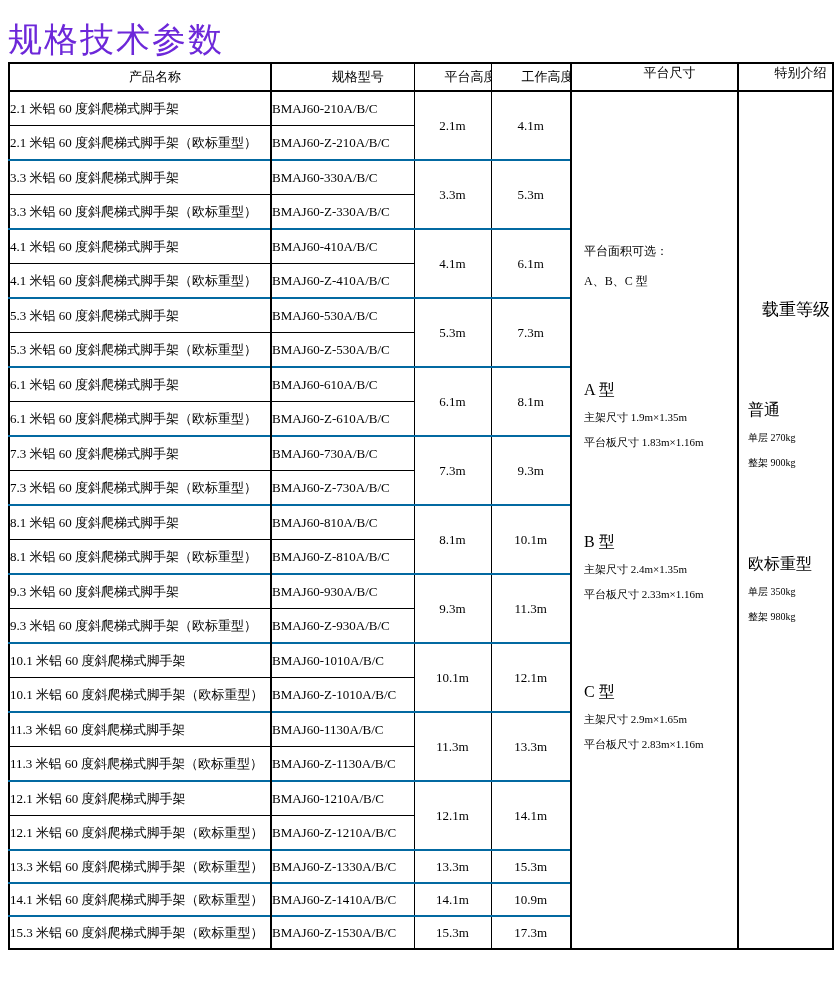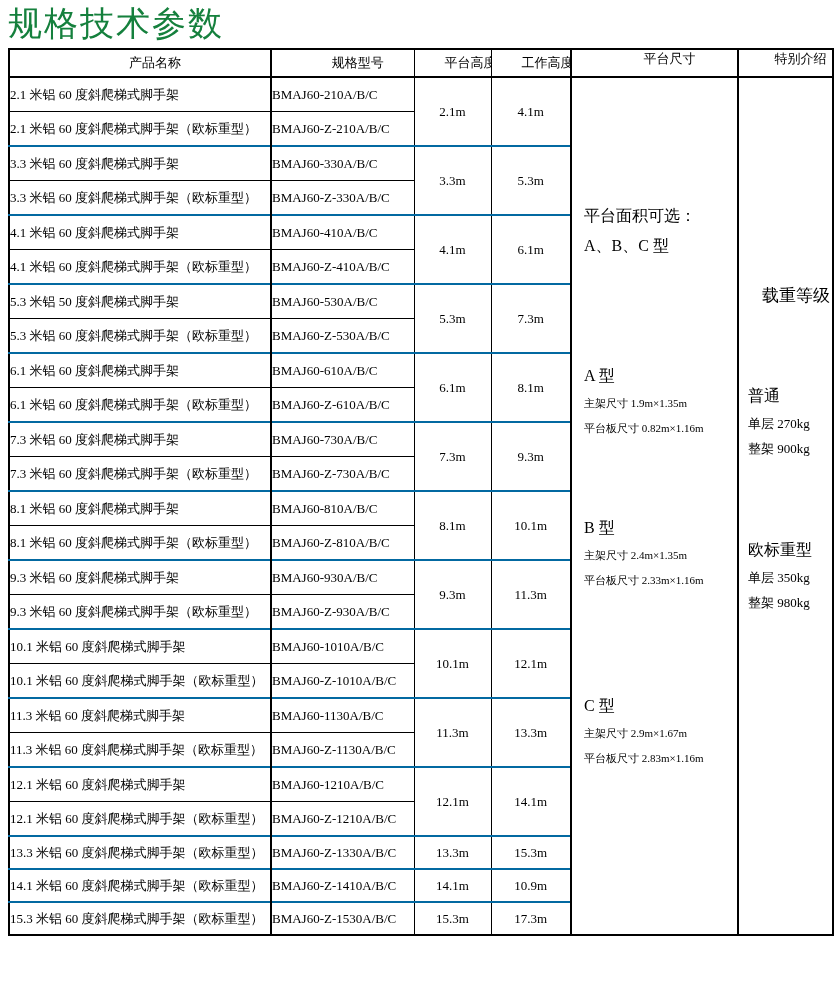--- a/index.html
+++ b/index.html
@@ -5,26 +5,25 @@
   html, body { margin: 0; padding: 0; background: #ffffff; }
   body {
     width: 840px; height: 994px;
     font-family: "Liberation Serif", "DejaVu Serif", serif;
     color: #000000;
     overflow: hidden;
   }
   .page { padding: 2px 8px 0 8px; }
 
   h1.page-title {
-    margin: 2px 0 0 0;
+    margin: 16px 0 0 0;
     font-size: 34px; font-weight: 400;
     line-height: 44px;
-    color: #15803d;
+    color: #6d28d9;
     letter-spacing: 2px;
-    font-family: Liberation Mono, monospace;
   }
   h2.page-subtitle {
     margin: 16px 0 18px 0;
     font-size: 23px; font-weight: 400;
     line-height: 30px;
     color: #2626d8;
   }
 
   table.spec-table {
     border-collapse: collapse;
@@ -46,35 +45,35 @@
   .spec-table tbody tr.group-start td { border-top: 2px solid #0369a1; }
 
   .col-name  { text-align: left; padding-left: 10px; }
   .col-model { text-align: left; padding-left: 10px; border-left: 2px solid #000 !important; }
   th.col-model { border-left: 2px solid #000 !important; }
   .col-num   { text-align: center; }
   .col-size, .col-special { border-left: 2px solid #000 !important; vertical-align: top; position: relative; }
 
   
   .size-intro {
-    position: absolute; left: 12px; top: 123px;
-    font-size: 16px; line-height: 30px; white-space: nowrap;
+    position: absolute; left: 12px; top: 144px;
+    font-size: 12px; line-height: 30px; white-space: nowrap;
   }
   .type-block { position: absolute; left: 12px; white-space: nowrap; }
   .type-label { font-size: 16px; line-height: 20px; margin-bottom: 9px; }
   .type-spec  { font-size: 11px; line-height: 16px; margin-bottom: 9px; }
 
   
   .load-heading {
     position: absolute; left: 23px; top: 206px;
     font-size: 17px; white-space: nowrap;
   }
   .grade-block { position: absolute; left: 9px; white-space: nowrap; }
   .grade-label { font-size: 16px; line-height: 24px; margin-bottom: 8px; }
-  .grade-line  { font-size: 13px; line-height: 16px; margin-bottom: 9px; }
+  .grade-line  { font-size: 10px; line-height: 16px; margin-bottom: 9px; }
 </style>
 </head>
 <body>
 
 <div class="page">
   <h1 class="page-title">规格技术参数</h1>
 
   <table class="spec-table">
     <colgroup>
       <col style="width:262px">
@@ -101,30 +100,30 @@
           <td class="col-num" rowspan="2">2.1m</td>
           <td class="col-num" rowspan="2">4.1m</td>
           <td class="col-size" rowspan="26">
             <div class="size-intro">
               <div>平台面积可选：</div>
               <div>A、B、C 型</div>
             </div>
             <div class="type-block" style="top: 288px;">
               <div class="type-label">A 型</div>
               <div class="type-spec">主架尺寸 1.9m×1.35m</div>
-              <div class="type-spec">平台板尺寸 0.82m×1.16m</div>
+              <div class="type-spec">平台板尺寸 1.83m×1.16m</div>
             </div>
             <div class="type-block" style="top: 440px;">
               <div class="type-label">B 型</div>
               <div class="type-spec">主架尺寸 2.4m×1.35m</div>
               <div class="type-spec">平台板尺寸 2.33m×1.16m</div>
             </div>
-            <div class="type-block" style="top: 618px; font-family: Liberation Serif, serif;">
+            <div class="type-block" style="top: 590px; font-family: Liberation Serif, serif;">
               <div class="type-label">C 型</div>
-              <div class="type-spec">主架尺寸 2.9m×1.67m</div>
+              <div class="type-spec">主架尺寸 2.9m×1.65m</div>
               <div class="type-spec">平台板尺寸 2.83m×1.16m</div>
             </div>
           </td>
           <td class="col-special" rowspan="26">
             <div class="load-heading">载重等级</div>
             <div class="grade-block" style="top: 306px;">
               <div class="grade-label">普通</div>
               <div class="grade-line">单层 270kg</div>
               <div class="grade-line">整架 900kg</div>
             </div>
@@ -153,21 +152,21 @@
           <td class="col-name">4.1 米铝 60 度斜爬梯式脚手架</td>
           <td class="col-model">BMAJ60-410A/B/C</td>
           <td class="col-num" rowspan="2">4.1m</td>
           <td class="col-num" rowspan="2">6.1m</td>
         </tr>
         <tr class="paired">
           <td class="col-name">4.1 米铝 60 度斜爬梯式脚手架（欧标重型）</td>
           <td class="col-model">BMAJ60-Z-410A/B/C</td>
         </tr>
         <tr class="group-start paired">
-          <td class="col-name">5.3 米铝 50 度斜爬梯式脚手架</td>
+          <td class="col-name">5.3 米铝 60 度斜爬梯式脚手架</td>
           <td class="col-model">BMAJ60-530A/B/C</td>
           <td class="col-num" rowspan="2">5.3m</td>
           <td class="col-num" rowspan="2">7.3m</td>
         </tr>
         <tr class="paired">
           <td class="col-name">5.3 米铝 60 度斜爬梯式脚手架（欧标重型）</td>
           <td class="col-model">BMAJ60-Z-530A/B/C</td>
         </tr>
         <tr class="group-start paired">
           <td class="col-name">6.1 米铝 60 度斜爬梯式脚手架</td>

